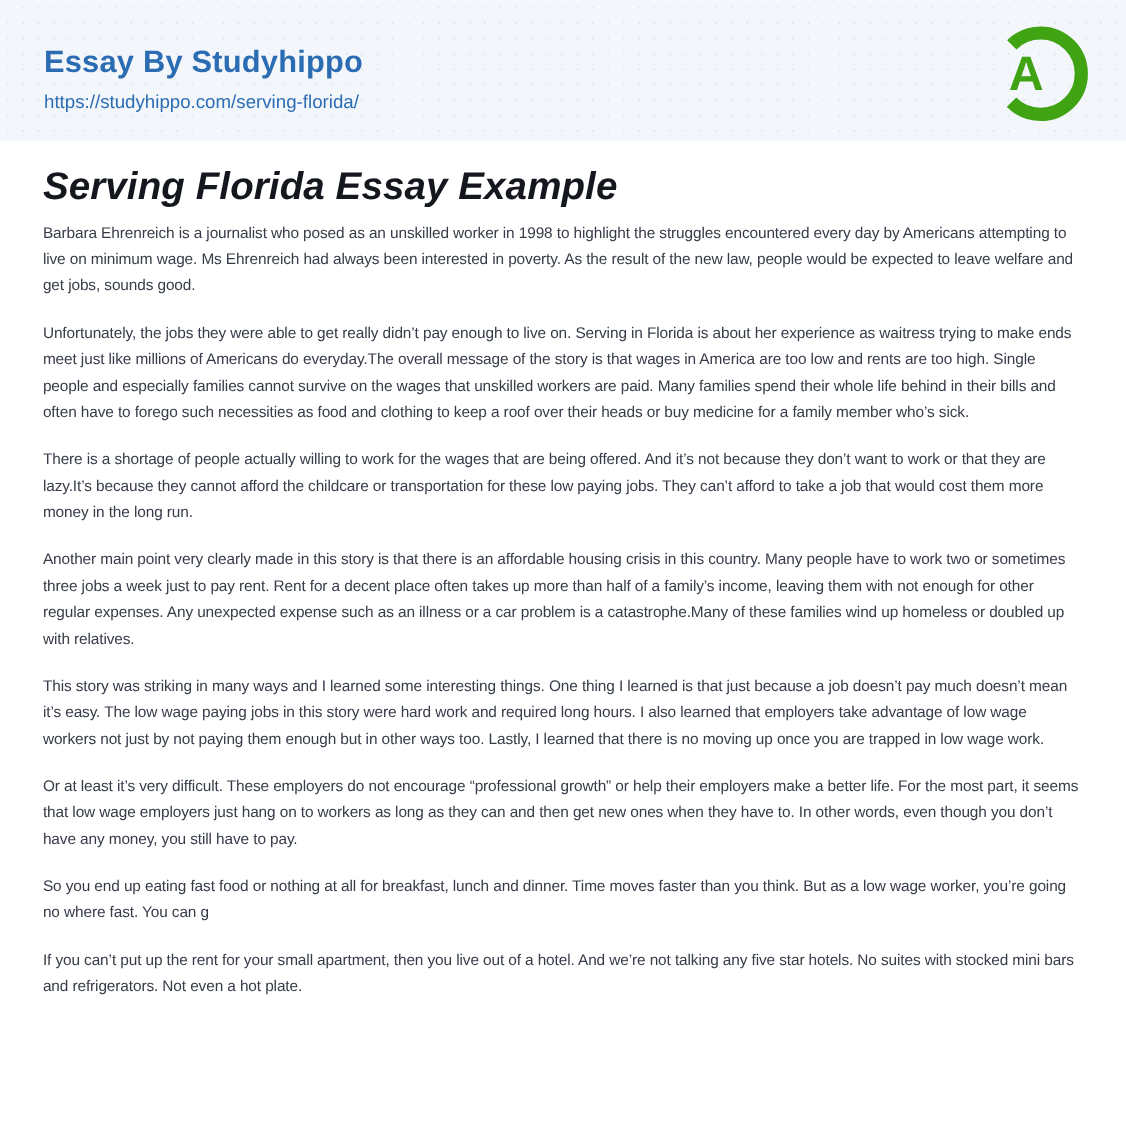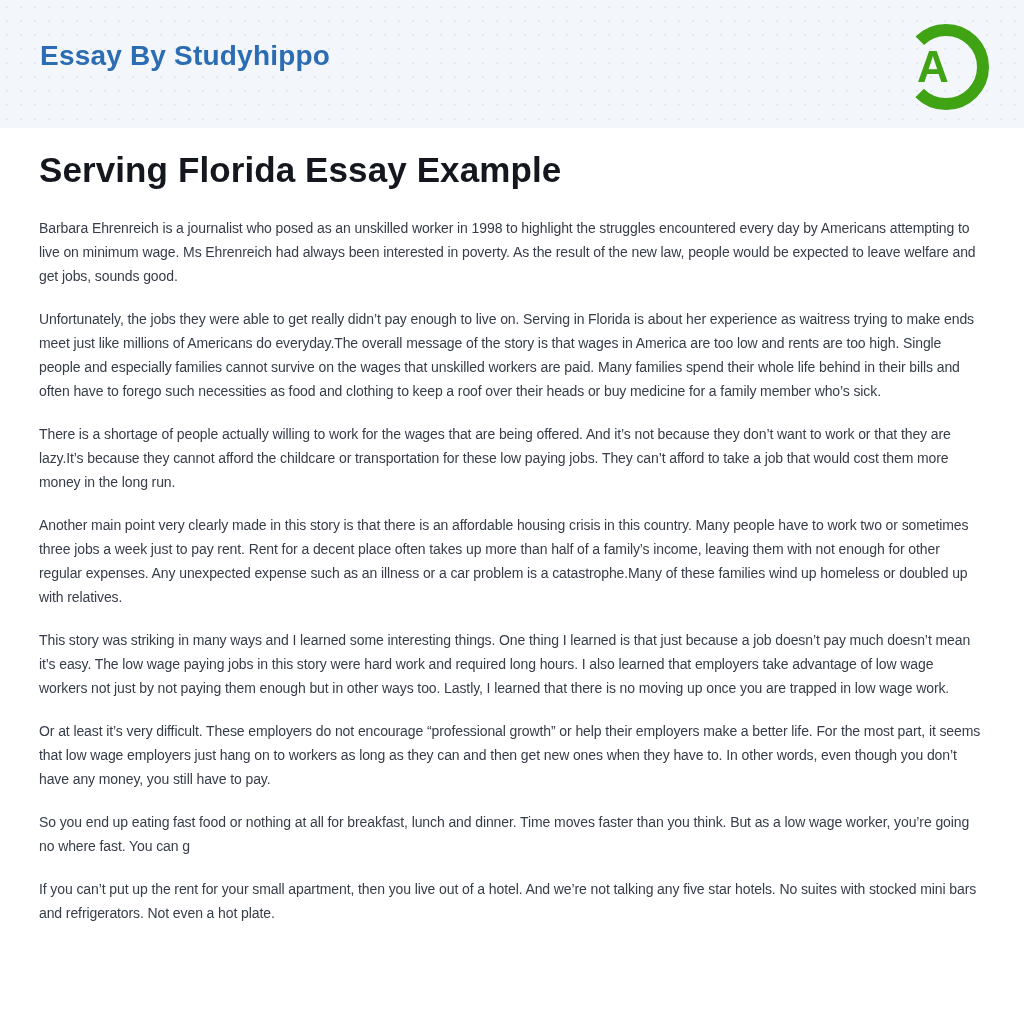--- a/index.html
+++ b/index.html
@@ -58,35 +58,37 @@
     font-weight: 700;
   }
   .article {
     padding: 22px 39px 0 39px;
   }
   .article-title {
     font-size: 35px;
     font-weight: 800;
     color: var(--title-color);
     letter-spacing: 0.1px;
-    margin-bottom: 26px;
+    margin-bottom: 9px;
+    font-style: italic;
   }
   .article-body p {
     font-size: 14px;
     line-height: 24px;
     color: var(--body-text);
     margin-bottom: 19px;
     letter-spacing: -0.1px;
   }
 </style>
 </head>
 <body>
 
 <header class="page-header">
   <div class="site-title">Essay By Studyhippo</div>
+  <a class="site-url">https://studyhippo.com/serving-florida/</a>
   <div class="logo">
     <svg viewBox="0 0 96 96" aria-hidden="true">
       <circle cx="52" cy="48" r="37" fill="none" stroke="#3fa314" stroke-width="12" stroke-dasharray="174.4 58.1" transform="rotate(225 52 48)"></circle>
       <text x="23" y="63" font-size="44" fill="#3fa314">A</text>
     </svg>
   </div>
 </header>
 
 <main class="article">
   <h1 class="article-title">Serving Florida Essay Example</h1>

